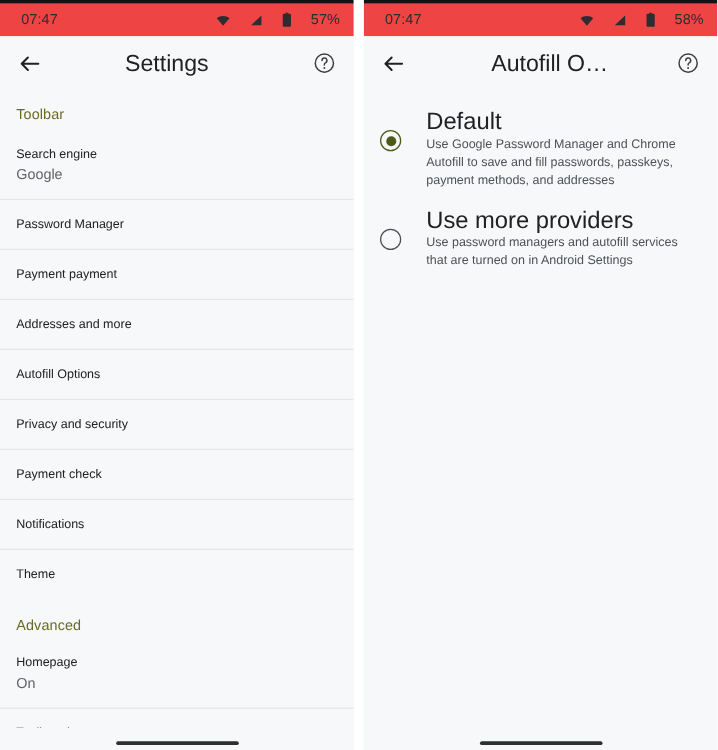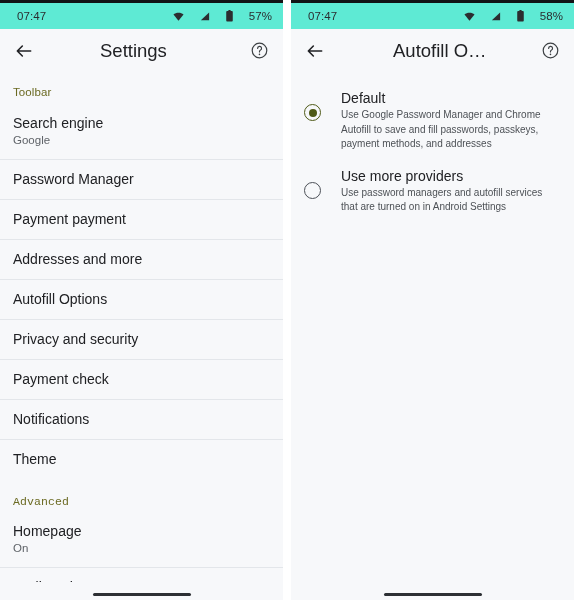--- a/index.html
+++ b/index.html
@@ -40,21 +40,21 @@
   }
 
   
   .status-bar {
     height: 26px;
     flex: 0 0 auto;
     display: flex;
     align-items: center;
     justify-content: space-between;
     padding: 0 11px 0 17px;
-    background: #5eead4;
+    background: #ef4444;
     box-sizing: border-box;
   }
   .status-time {
     font-size: 11.5px;
     color: #2b2d30;
     letter-spacing: .1px;
   }
   .status-right {
     display: flex;
     align-items: center;
@@ -108,29 +108,29 @@
   }
 
   
   .section-header {
     font-size: 11.5px;
     color: #6b6a22;
     padding: 14px 13px 6px 13px;
     font-weight: 400;
     letter-spacing: .1px;
   }
-  .section-header.advanced { padding-top: 16px; padding-bottom: 4px; font-family: Liberation Mono, monospace; }
+  .section-header.advanced { padding-top: 16px; padding-bottom: 4px; }
 
   .list-row {
     padding: 11px 13px 11px 13px;
     box-sizing: border-box;
     position: relative;
   }
   .row-title {
-    font-size: 14px;
+    font-size: 10px;
     color: #202124;
     line-height: 17px;
   }
   .row-sub {
     font-size: 11.5px;
     color: #5f6368;
     line-height: 15px;
     margin-top: 1px;
   }
   .divider {
@@ -169,21 +169,21 @@
     position: absolute;
     top: 4.5px;
     left: 4.5px;
     width: 8px;
     height: 8px;
     border-radius: 50%;
     background: #4f5a17;
   }
   .radio-text { flex: 1 1 auto; padding-top: 1px; }
   .radio-title {
-    font-size: 14px;
+    font-size: 19px;
     color: #202124;
     line-height: 18px;
   }
   .radio-desc {
     font-size: 10px;
     color: #4d5156;
     line-height: 14.5px;
     margin-top: 1px;
   }
 

